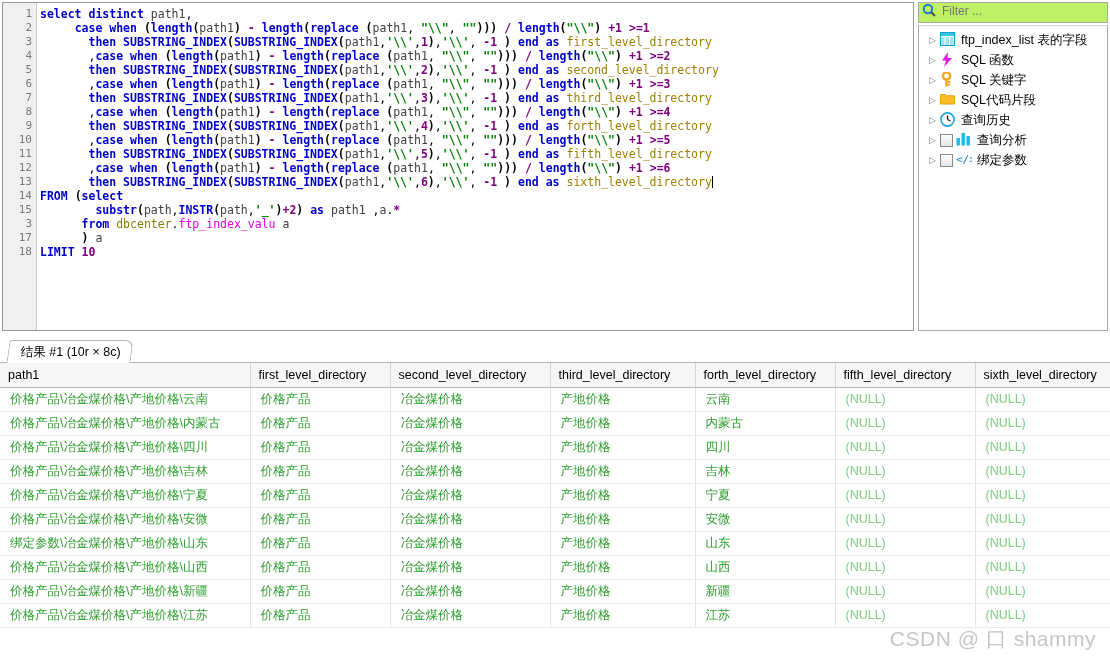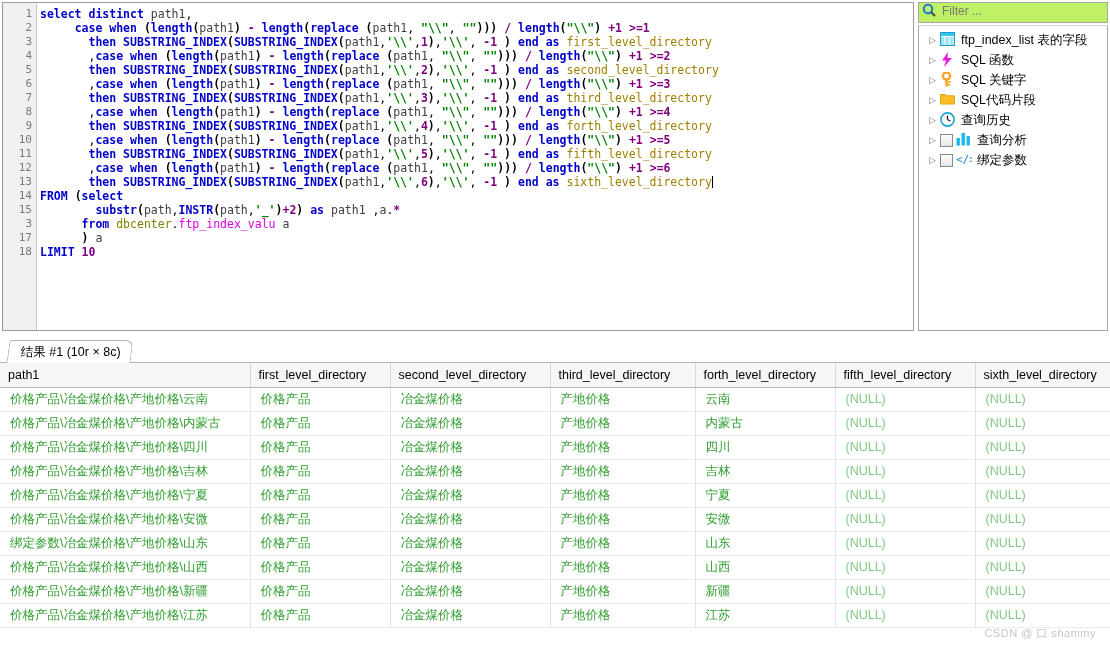--- a/index.html
+++ b/index.html
@@ -196,22 +196,22 @@
   }
   table.grid td.nullcell { color: #7fca7f; }
   #grid-fill {
     position: absolute;
     left: 0; top: 265px;
     width: 1110px; height: 31px;
     background: #ffffff;
   }
   #watermark {
     position: absolute;
-    right: 14px; bottom: 18px;
-    font-size: 11px;
+    right: 14px; bottom: 6px;
+    font-size: 21px;
     color: #c6c6c6;
     letter-spacing: 0.5px;
     font-family: "Liberation Sans", sans-serif;
   }
 </style>
 </head>
 <body>
 
 <div id="app">
 

